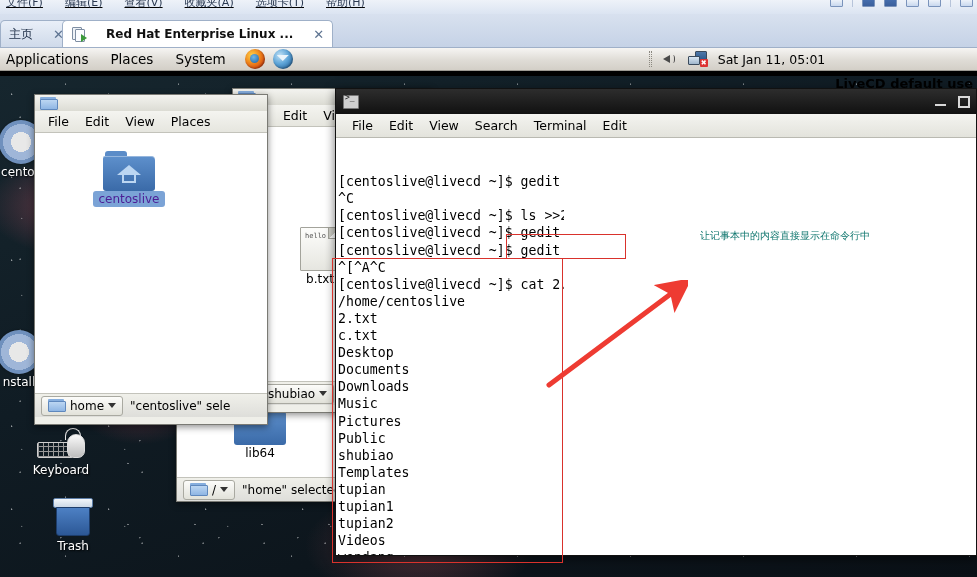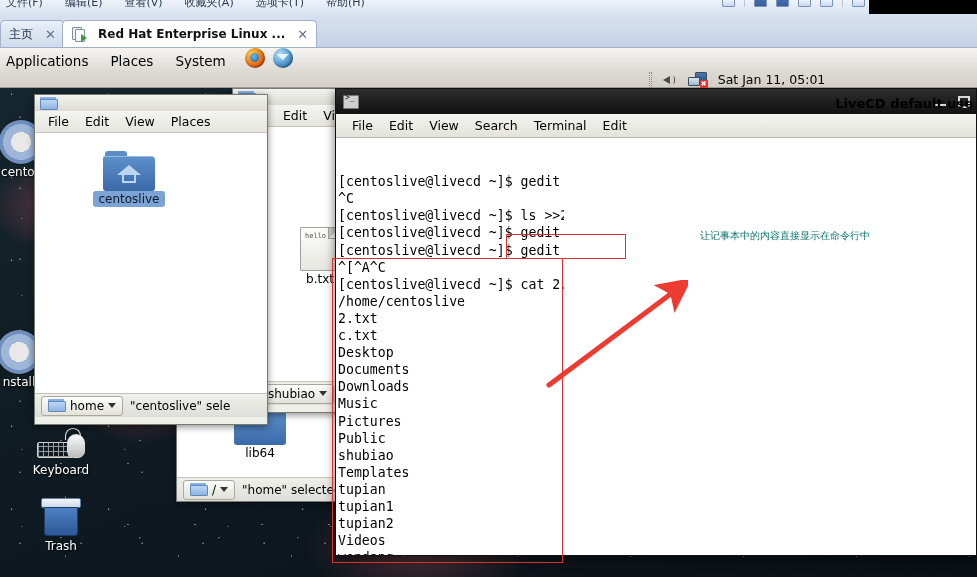--- a/index.html
+++ b/index.html
@@ -30,58 +30,59 @@
       radial-gradient(circle at 58% 14%, rgba(255,255,255,.45) 0.6px, transparent 1px),
       radial-gradient(circle at 77% 76%, rgba(255,255,255,.38) 0.6px, transparent 1px),
       radial-gradient(circle at 91% 35%, rgba(255,255,255,.42) 0.6px, transparent 1px),
       radial-gradient(circle at 21% 85%, rgba(255,255,255,.35) 0.6px, transparent 1px);
     background-size: 97px 83px, 61px 71px, 113px 59px, 79px 97px, 67px 61px, 103px 77px;
     pointer-events:none;
   }
 
   
   #browser-menubar {
-    position:absolute; left:0; top:0; width:869px; height:14px;
+    position:absolute; left:0; top:0; width:977px; height:14px;
     background: linear-gradient(#eef2f9, #dbe4f2);
     overflow:hidden;
+    text-decoration:underline;
   }
   .bm-items { display:flex; gap:22px; padding-left:6px; font-size:11px; color:#2b3a52;
               position:relative; top:-5px; white-space:nowrap; }
   .bm-right { position:absolute; right:4px; top:-4px; display:flex; gap:9px; align-items:center; }
   .bm-ico { width:13px; height:11px; border:1px solid #7a93bb; background:linear-gradient(#fff,#c9d8ee); border-radius:1px; }
   .bm-ico.sq { background:linear-gradient(#4a74b5,#3b5f9c); }
   .bm-sep { width:1px; height:10px; background:#b7c4da; }
 
   #tabstrip {
     position:absolute; left:0; top:14px; width:977px; height:34px;
     background: linear-gradient(#d8e1ef, #c5d2e6);
     border-bottom:1px solid #9fb0c8;
   }
   .tab {
     position:absolute; bottom:0; height:27px; display:flex; align-items:center;
-    gap:12px; padding:0 8px; border:1px solid #9fb0c8; border-bottom:none;
+    gap:20px; padding:0 8px; border:1px solid #9fb0c8; border-bottom:none;
     border-radius:5px 5px 0 0; font-size:12px;
   }
   .tab.inactive { left:0; background:linear-gradient(#e9eff8,#cfdaea); color:#1b2b44; }
   .tab.active   { left:62px; background:#fff; color:#111; font-weight:bold; }
   .tab-close { color:#5d7391; font-size:13px; cursor:pointer; }
   .tab-fav { width:15px; height:15px; position:relative; }
   .tab-fav .pg { position:absolute; left:1px; top:0; width:10px; height:13px;
                  border:1.5px solid #7e8ea3; border-radius:1px; background:#eef2f7; }
   .tab-fav .pg2{ position:absolute; left:3.5px; top:2px; width:10px; height:13px;
                  border:1.5px solid #7e8ea3; border-radius:1px; background:#fafcff; }
   .tab-fav .arw{ position:absolute; right:-1px; bottom:0px; width:0;height:0;
                  border-left:6px solid #3c9a3c; border-top:4px solid transparent; border-bottom:4px solid transparent; }
 
   
   #gnome-panel {
-    position:absolute; left:0; top:48px; width:977px; height:40px;
+    position:absolute; left:0; top:48px; width:977px; height:23px;
     background: linear-gradient(#f6f5f3, #dfdcd6 55%, #d3cfc7);
     border-bottom:1px solid #9d9a93;
-    display:flex; align-items:flex-start; font-size:13.5px; color:#000;
+    display:flex; align-items:center; font-size:13.5px; color:#000;
   }
   .gp-menu { padding:0 11px; line-height:26px; cursor:pointer; }
   .gp-menu:first-child{ padding-left:6px; }
   #gnome-panel .spacer { flex:1; }
   .gp-right { display:flex; align-items:center; gap:10px; padding-right:4px; }
   .gp-clock { font-size:12.5px; }
   .gp-user { font-size:13px; font-weight:bold;margin-top:48px; }
 
   
   .ff-ico { width:20px; height:20px; border-radius:50%;
@@ -150,21 +151,21 @@
                 border-top:1px solid #c3c3bb; display:flex; align-items:center;
                 gap:7px; padding:0 6px; font-size:12px; color:#000; }
   .loc-btn { display:flex; align-items:center; gap:4px; padding:2px 6px; font-size:12px;
              background:linear-gradient(#fcfcfa,#e2e2da); border:1px solid #a9a9a1;
              border-radius:3px; cursor:pointer; }
   .caret { width:0;height:0; border-left:4px solid transparent; border-right:4px solid transparent;
            border-top:5px solid #333; }
 
   .file-item { position:absolute; width:74px; text-align:center; font-size:12px; cursor:pointer; }
   .file-item .nm { display:inline-block; padding:1px 5px; border-radius:3px; line-height:14px; }
-  .file-item .nm.sel { background:#7ba3d6; color:#0f172a; }
+  .file-item .nm.sel { background:#7ba3d6; color:#4c1d95; }
   .folder-big { width:52px;height:40px; margin:0 auto; position:relative; }
   .folder-big .ftab { position:absolute; left:2px; top:0; width:22px;height:6px;
                       background:#5b8cc8; border-radius:3px 3px 0 0; }
   .folder-big .fbody{ position:absolute; left:0; top:5px; width:52px;height:35px;
                       background:linear-gradient(#5e90cc,#3a6aa8); border-radius:2px 4px 3px 3px;
                       box-shadow: inset 0 1px 0 rgba(255,255,255,.35); }
   .home-glyph { position:absolute; left:14px; top:14px; width:24px;height:18px; }
   .home-glyph .roof { position:absolute; left:0; top:0; width:0;height:0;
                       border-left:12px solid transparent; border-right:12px solid transparent;
                       border-bottom:10px solid #bcd6f2; }
@@ -221,21 +222,21 @@
   <span class="lbl">nstall</span>
 </div>
 <div class="desk-icon" style="left:18px; top:428px;">
   <div class="ic-kb">
       <div class="c"></div>
       <div class="k"></div>
       <div class="m"></div>
     </div>
   <span class="lbl">Keyboard</span>
 </div>
-<div class="desk-icon" style="left:18px; top:498px;">
+<div class="desk-icon" style="left:30px; top:498px;">
   <div class="ic-trash">
       <div class="lid"></div>
       <div class="bin"></div>
     </div>
   <span class="lbl">Trash</span>
 </div>
 
 <div class="win" style="left:176px; top:398px; width:340px; height:104px;">
   <div class="win-body" style="height:78px;">
     <div class="file-item" style="left:46px; top:6px;">

